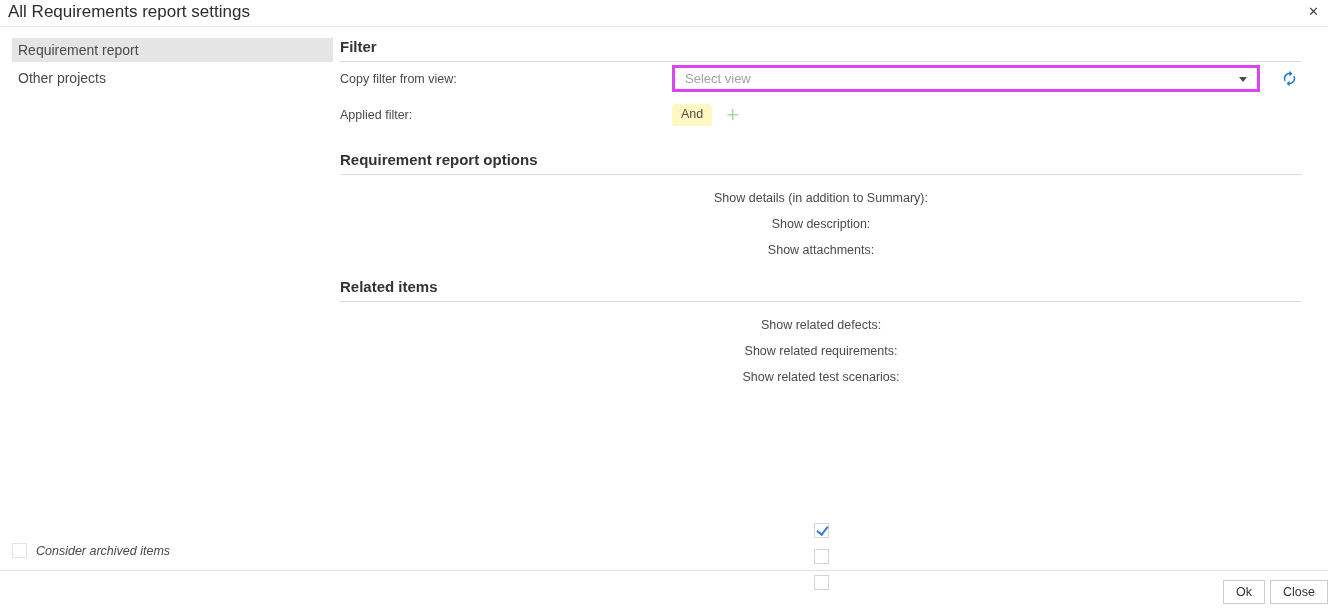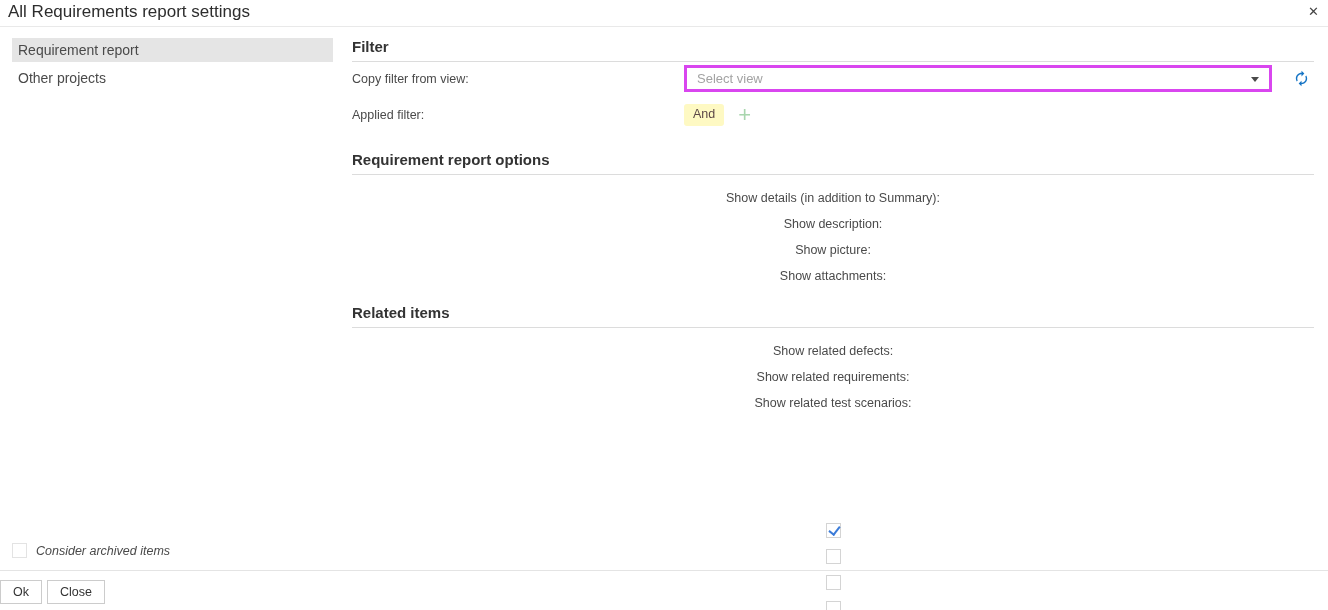--- a/index.html
+++ b/index.html
@@ -21,21 +21,21 @@
   .close-x {
     position: absolute; right: 9px; top: 3px;
     font-size: 13px; color: #444; cursor: pointer; line-height: 1.4;
   }
   .sidebar { position: absolute; left: 12px; top: 38px; width: 321px; }
   .side-item {
     height: 24px; line-height: 24px; padding-left: 6px;
     font-size: 14px; color: #4a4a4a; margin-bottom: 4px; cursor: pointer;
   }
   .side-item.selected { background: #e5e5e5; }
-  .main { position: absolute; left: 352px; top: 38px; width: 962px; }
+  .main { position: absolute; left: 340px; top: 38px; width: 962px; }
   .section-heading {
     font-size: 15px; font-weight: bold; color: #333;
     padding-bottom: 6px; border-bottom: 1px solid #dcdcdc;
   }
   .form-row { display: flex; align-items: center; }
   .form-label { flex: 0 0 332px; font-size: 12.5px; color: #4a4a4a; }
   .row-copyfilter { margin-top: 3px; }
   .select-box {
     width: 588px; height: 27px; border: 3px solid #d946ef; background: #fff;
     display: flex; align-items: center; justify-content: space-between;
@@ -77,21 +77,21 @@
     display: flex; align-items: center;
   }
   .archived-row .checkbox { border-color: #e3e3e3; }
   .archived-label { font-size: 12.5px; color: #4a4a4a; margin-left: 9px; font-style: italic; }
   .footer-line {
     position: absolute; left: 0; right: 0; top: 570px;
     border-top: 1px solid #e4e4e4;
   }
   .footer-buttons {
     position: absolute; top: 580px; left: 0; right: 0;
-    display: flex; justify-content: flex-start; gap: 5px;
+    display: flex; justify-content: flex-end; gap: 5px;
   }
   .btn {
     border: 1px solid #cccccc; background: #fff; color: #333;
     font-size: 12.5px; font-family: inherit; padding: 4px 12px;
     cursor: pointer; min-width: 37px; height: 24px; line-height: 14px;
   }
 </style>
 </head>
 <body>
 
@@ -136,24 +136,20 @@
   <div class="cb-rows">
     <div class="cb-row">
       <div class="form-label">Show details (in addition to Summary):</div>
       <span class="checkbox checked"></span>
     </div>
     <div class="cb-row">
       <div class="form-label">Show description:</div>
       <span class="checkbox"></span>
     </div>
     <div class="cb-row">
-      <div class="form-label">Show picture:</div>
-      <span class="checkbox"></span>
-    </div>
-    <div class="cb-row">
       <div class="form-label">Show attachments:</div>
       <span class="checkbox"></span>
     </div>
   </div>
 
   <div class="section-heading heading-related">Related items</div>
 
   <div class="cb-rows">
     <div class="cb-row">
       <div class="form-label">Show related defects:</div>

